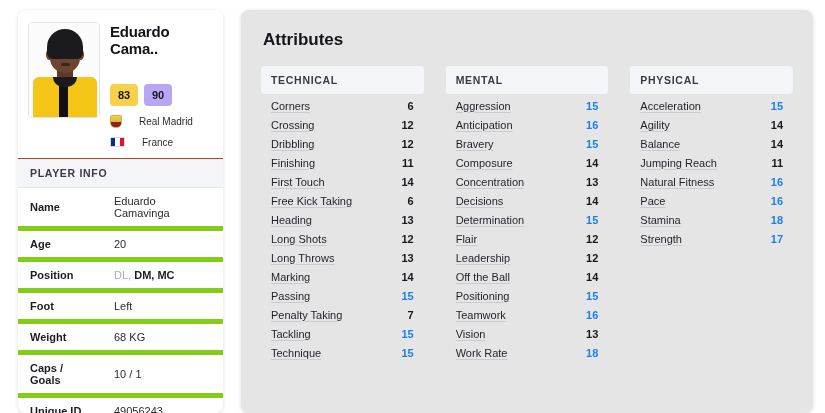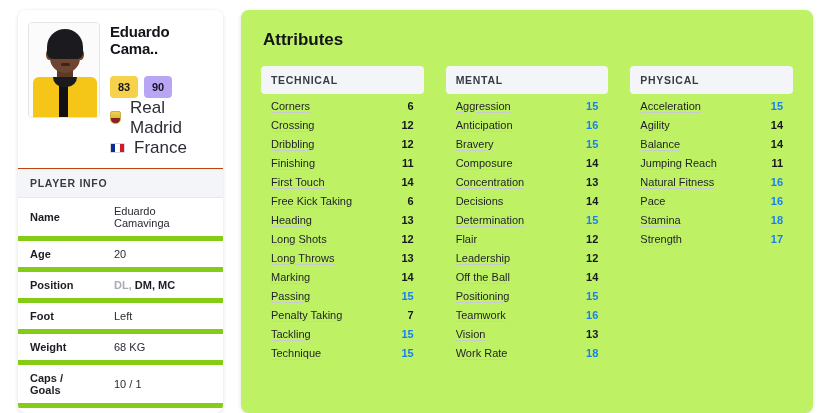--- a/index.html
+++ b/index.html
@@ -67,31 +67,31 @@
   .p-collar {
     position:absolute; left:24px; top:54px; width:24px; height:10px;
     background:#1b1b1f; border-radius:0 0 12px 12px;
   }
 
   .name-block { padding-top: 2px; min-width: 0; }
   .player-name {
     font-size: 15px; font-weight: bold; color: #13131a;
     line-height: 1.12; letter-spacing: -0.2px;
   }
-  .ratings { display: flex; gap: 6px; margin-top: 18px; }
+  .ratings { display: flex; gap: 6px; margin-top: 26px; }
   .rating {
     width: 28px; height: 22px; border-radius: 4px;
     font-size: 11px; font-weight: bold; color: #16161c;
     display: flex; align-items: center; justify-content: center;
   }
   .rating.current { background: #f7d14a; }
   .rating.potential { background: #b8a6f5; }
   .meta-row {
-    display: flex; align-items: center; gap: 9px;
-    font-size: 17px; color: #2d2d36;
+    display: flex; align-items: center; gap: 17px;
+    margin-top: 9px; font-size: 10px; color: #2d2d36;
   }
   .crest {
     width: 12px; height: 13px; border-radius: 2px 2px 5px 5px;
     background: linear-gradient(180deg,#f0d24a 0%, #d9b93a 55%, #8b1f2b 56%, #8b1f2b 100%);
     border: 1px solid #c9b14a;
     display:inline-block;
   }
   .flag {
     width: 15px; height: 10px; display: inline-block; border-radius: 1px;
     background: linear-gradient(90deg,#0b2d8f 0 33.3%, #ffffff 33.3% 66.6%, #d7182a 66.6% 100%);
@@ -112,27 +112,27 @@
   .info-table tr { border-bottom: 5px solid #84cc16; }
   .info-table tr:last-child { border-bottom: none; }
   .info-table td {
     padding: 7px 10px 7px 12px;
     font-size: 11px;
     color: #1c1c24;
     vertical-align: middle;
   }
   .info-table td.k { font-weight: bold; width: 84px; }
   .info-table td.v { color: #2a2a33; }
-  .pos-dim { color: #aaabb5; font-weight: bold; }
+  .pos-dim { color: #aaabb5; }
   .pos-strong { font-weight: bold; color: #1c1c24; }
 
   
   .attr-panel {
     flex: 1 1 auto;
-    background: #bef264;
+    background: #e5e5e5;
     border-radius: 8px;
     box-shadow: 0 1px 4px rgba(0,0,0,0.13);
     padding: 16px 20px 0 20px;
     overflow: hidden;
   }
   .attr-title {
     font-size: 17px; font-weight: bold; color: #14141b;
     margin: 4px 0 16px 2px;
   }
   .columns { display: flex; gap: 22px; }

